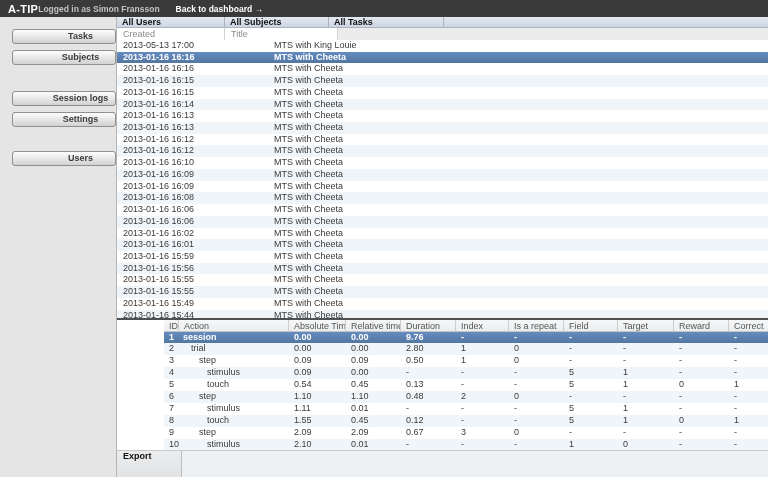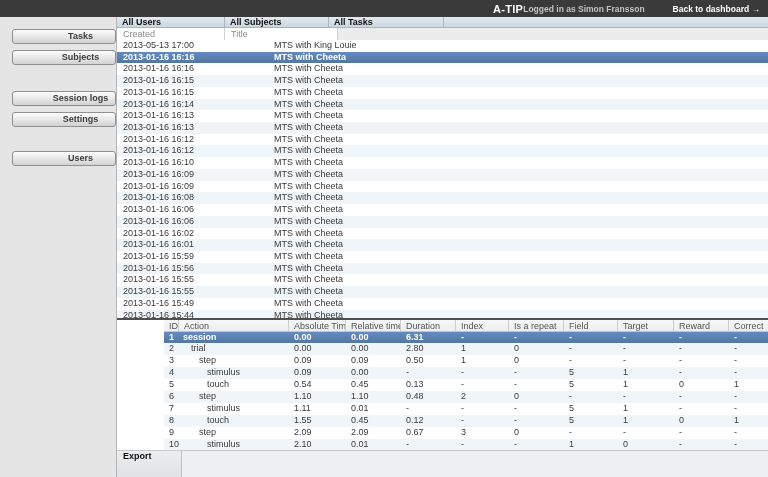--- a/index.html
+++ b/index.html
@@ -1,23 +1,23 @@
 <!DOCTYPE html>
 <html style="--c-topbar: #3a3a3a; --c-sel: #53779f; --c-sel-hi: #648bc1; --c-stripe: #f0f5fa;"><head>
 <meta charset="utf-8">
 <style>
   * { margin:0; padding:0; box-sizing:border-box; }
   html,body { width:768px; height:477px; overflow:hidden;
     font-family:"Liberation Sans", sans-serif; background:#e5e5e5; }
 
   
   .topbar { height:17px; background:var(--c-topbar,#3a3a3a); display:flex;
-    align-items:center; justify-content:flex-end; padding:0 8px; }
+    align-items:center; justify-content:flex-start; padding:0 8px; }
   .brand { color:#fff; font-weight:bold; font-size:11px; letter-spacing:.3px; }
-  .topbar-right { display:flex; align-items:center; gap:28px; }
+  .topbar-right { display:flex; align-items:center; gap:16px; }
   .logged-in { color:#c3c3c3; font-size:8.5px; font-weight:bold; }
   .back-link { color:#fff; font-size:8.5px; font-weight:bold; cursor:pointer; }
 
   
   .main { display:flex; height:460px; }
   .sidebar { width:128px; background:#e5e5e5; border-right:1px solid #b5b5b5;
     display:flex; flex-direction:column; }
   .side-btn { width:104px; height:15px; margin-left:12px; border:1px solid #8f8f8f;
     border-radius:3px; background:linear-gradient(#fdfdfd,#d2d2d2);
     color:#3c3c3c; font-size:9px; font-weight:bold; text-align:center;
@@ -215,21 +215,21 @@
         <div>Reward</div>
         <div>Correct</div>
         <div>X</div>
       </div>
     <div id="ev-body">
         <div class="ev-grid ev-row selected">
           <div>1</div>
           <div style="padding-left: 4px;">session</div>
           <div>0.00</div>
           <div>0.00</div>
-          <div>6.31</div>
+          <div>9.76</div>
           <div>-</div>
           <div>-</div>
           <div>-</div>
           <div>-</div>
           <div>-</div>
           <div>-</div>
           <div>-</div>
         </div>
         <div class="ev-grid ev-row">
           <div>2</div>

